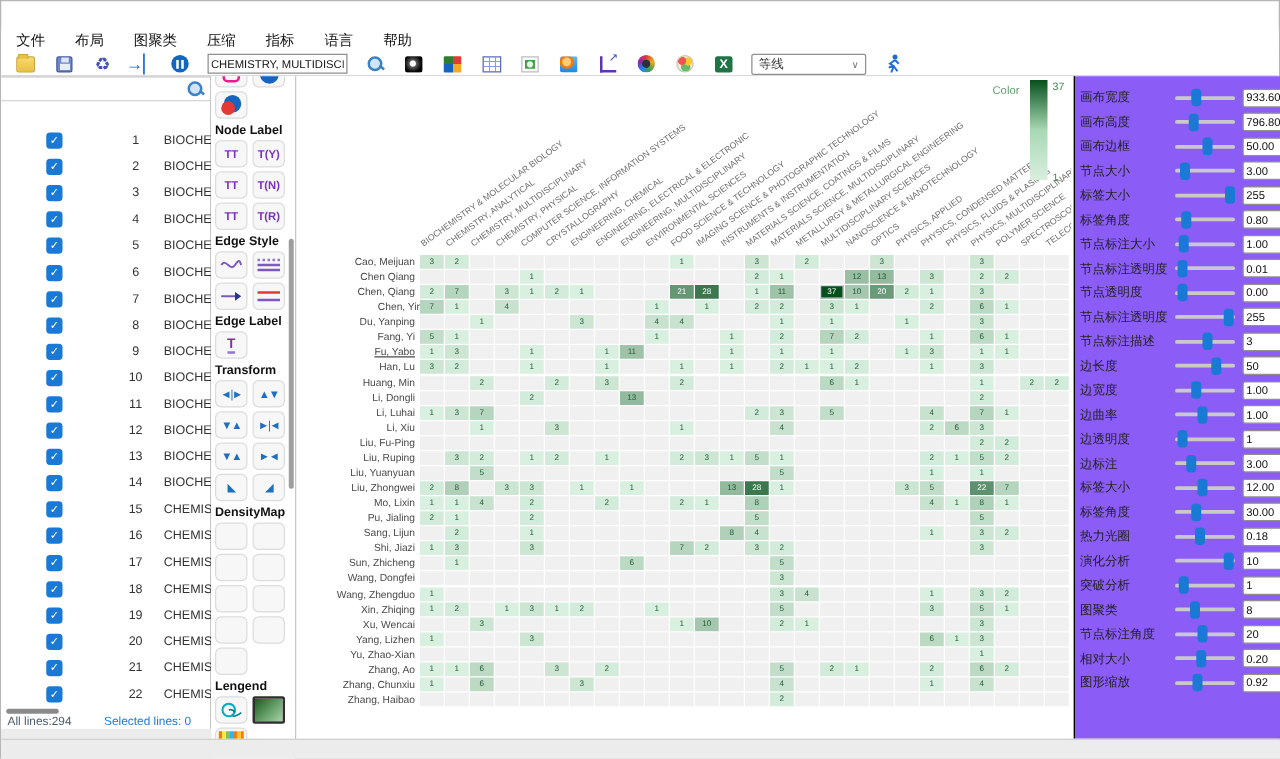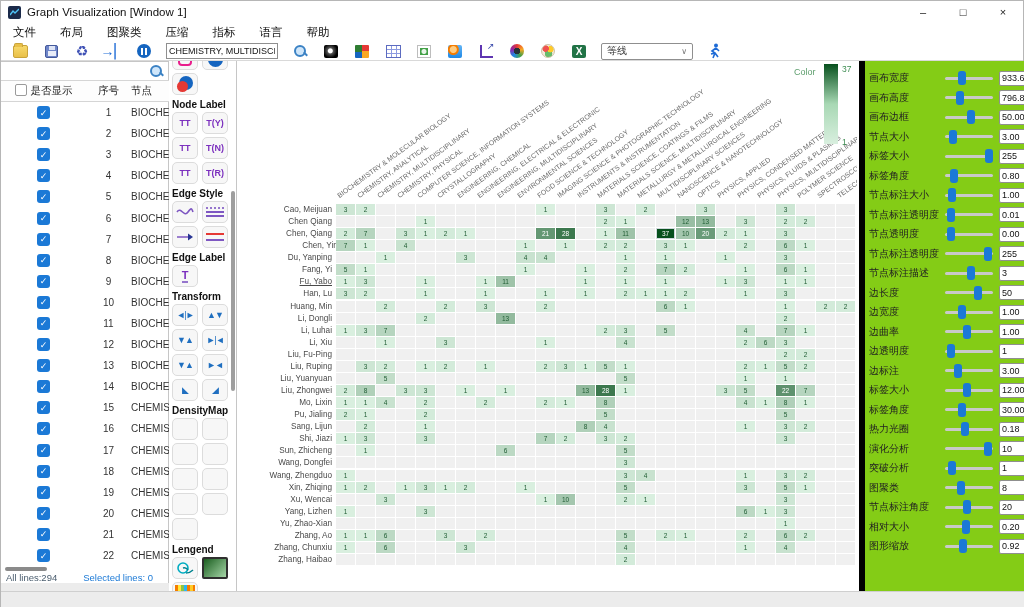--- a/index.html
+++ b/index.html
@@ -140,51 +140,38 @@
     white-space:nowrap; }
   .hm-collabel { position:absolute; font-size:7px; color:#6d6d6d; white-space:nowrap;
     transform:rotate(-36deg); transform-origin:0 100%; }
   .hm-cell { position:absolute; width:19px; height:11px; font-size:6.5px;
     display:flex; align-items:center; justify-content:center; }
   .legend-title { position:absolute; font-size:9px; color:#5d9e6d; }
   .legend-bar { position:absolute; width:14px; height:80px; background:linear-gradient(#07501d,#a8d8b4,#d9efdf); }
   .legend-max, .legend-min { position:absolute; font-size:8.5px; color:#3c8c50; }
 
   
-  #right-panel { position:absolute; left:858px; top:60px; width:166px; height:530px; background:#84cc16;
-    border-left:6px solid #000000; }
+  #right-panel { position:absolute; left:858px; top:60px; width:166px; height:530px; background:#8b5cf6;
+    border-left:1px solid #000000; }
   .srow { position:absolute; left:0; width:166px; height:18px; display:flex; align-items:center; }
   .slabel { width:82px; font-size:10px; color:#222; padding-left:4px; white-space:nowrap; overflow:hidden; }
   .strack { position:relative; width:50px; height:3px; background:#c9c9c9; border-radius:2px; margin-right:6px; }
   .sthumb { position:absolute; top:-5.5px; width:8px; height:14px; background:#1b79d6; border-radius:3px; }
   .svalue { width:33px; height:15px; border:1px solid #8f8f8f; border-radius:2px; font-size:9px;
     display:flex; align-items:center; padding-left:2px; color:#111; background:#fff; }
 
   #bottom-strip { position:absolute; left:0; top:590px; width:1024px; height:17px; background:#ececec;
     border-top:1px solid #cfcfcf; }
   #left-bottom { position:absolute; left:0; top:582px; width:168px; height:25px; background:#ececec; }
 </style>
 </head>
 <body>
 
 <div id="win">
 
-  <div id="titlebar">
-    <div id="appicon">
-      <svg width="9" height="9" viewBox="0 0 9 9">
-          <polyline points="0,7 3,3 5,5 9,1" fill="none" stroke="#4fc3f7" stroke-width="1.4"></polyline>
-        </svg>
-    </div>
-    <span>Graph Visualization [Window 1]</span>
-    <div class="winbtns">
-      <div class="winbtn">–</div>
-      <div class="winbtn">□</div>
-      <div class="winbtn">×</div>
-    </div>
-  </div>
 
   <div id="menubar">
       <span class="menu-item">文件</span>
       <span class="menu-item">布局</span>
       <span class="menu-item">图聚类</span>
       <span class="menu-item">压缩</span>
       <span class="menu-item">指标</span>
       <span class="menu-item">语言</span>
       <span class="menu-item">帮助</span>
     </div>
@@ -244,28 +231,20 @@
         <svg width="12" height="16" viewBox="0 0 12 16">
           <circle cx="7" cy="2.5" r="2" fill="#1e6bd6"></circle>
           <path d="M7 5 L3 8 L6 10 L4 15 M7 5 L10 8 M6 10 L9 14 M2 11 L6 10" stroke="#1e6bd6" stroke-width="1.6" fill="none"></path>
         </svg>
       </div>
     </div>
 
   <div id="left-panel">
     <div id="tbl-search">
       <span class="ti ti-search"></span>
-    </div>
-    <div id="tbl-head">
-      <div class="col-show" style="gap:4px;">
-        <span class="cb-empty"></span>
-        <span>是否显示</span>
-      </div>
-      <div class="col-num">序号</div>
-      <div class="col-node">节点</div>
     </div>
     <div id="tbl-body">
         <div class="trow">
           <div class="col-show">
             <span class="cb">✓</span>
           </div>
           <div class="col-num">1</div>
           <div class="col-node">BIOCHE</div>
         </div>
         <div class="trow">

